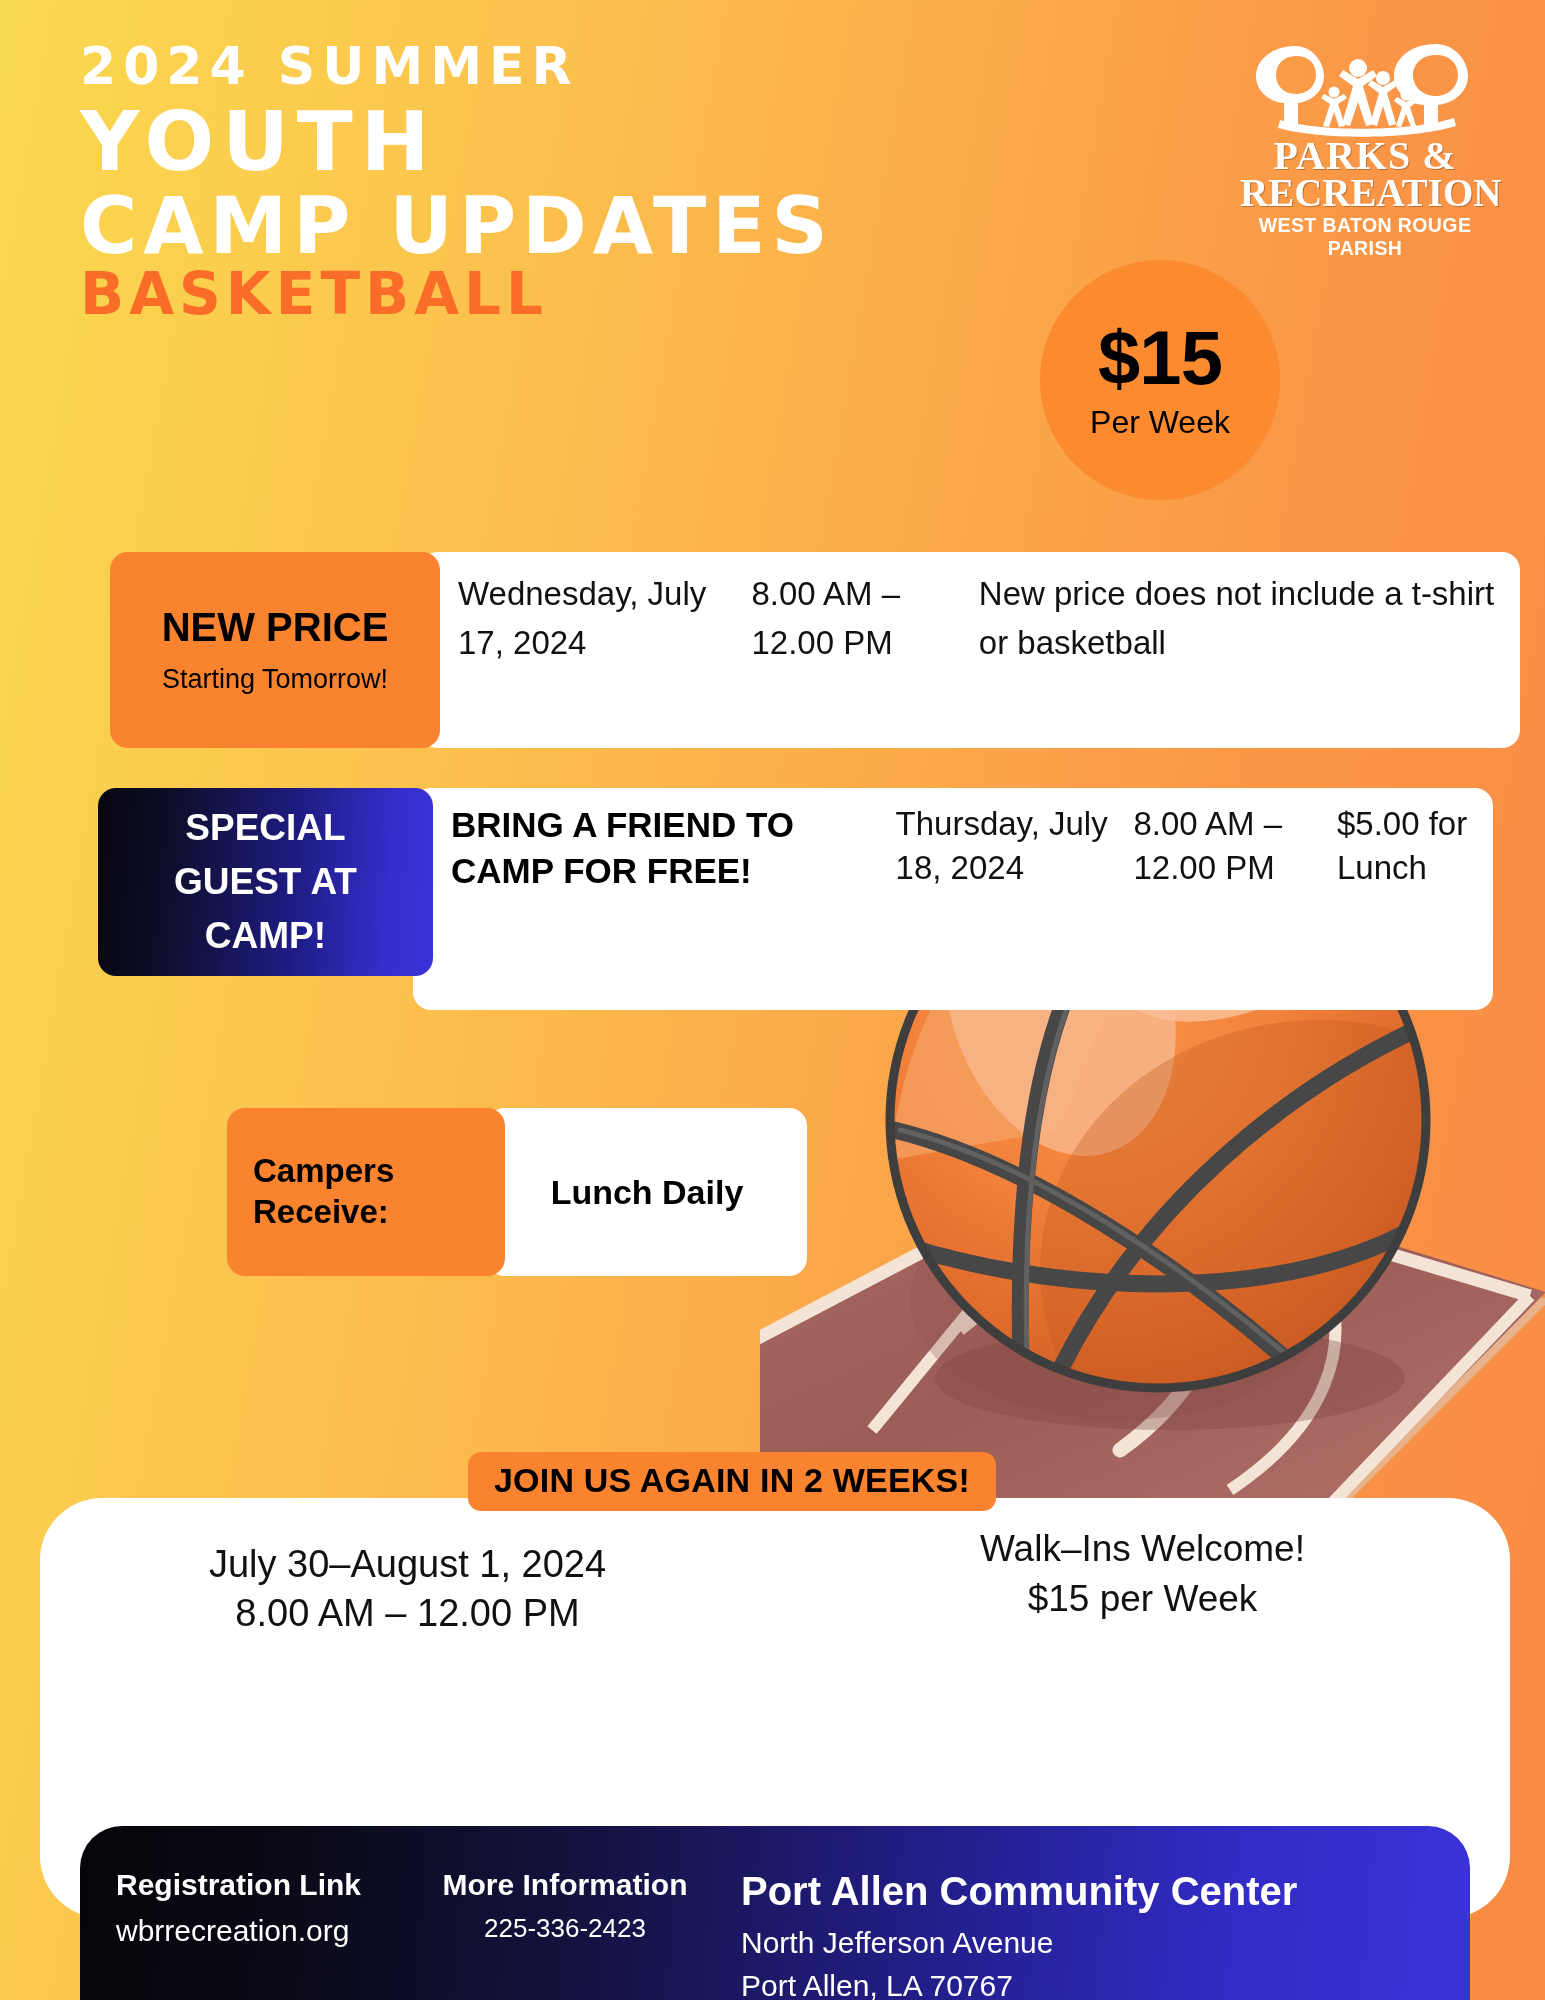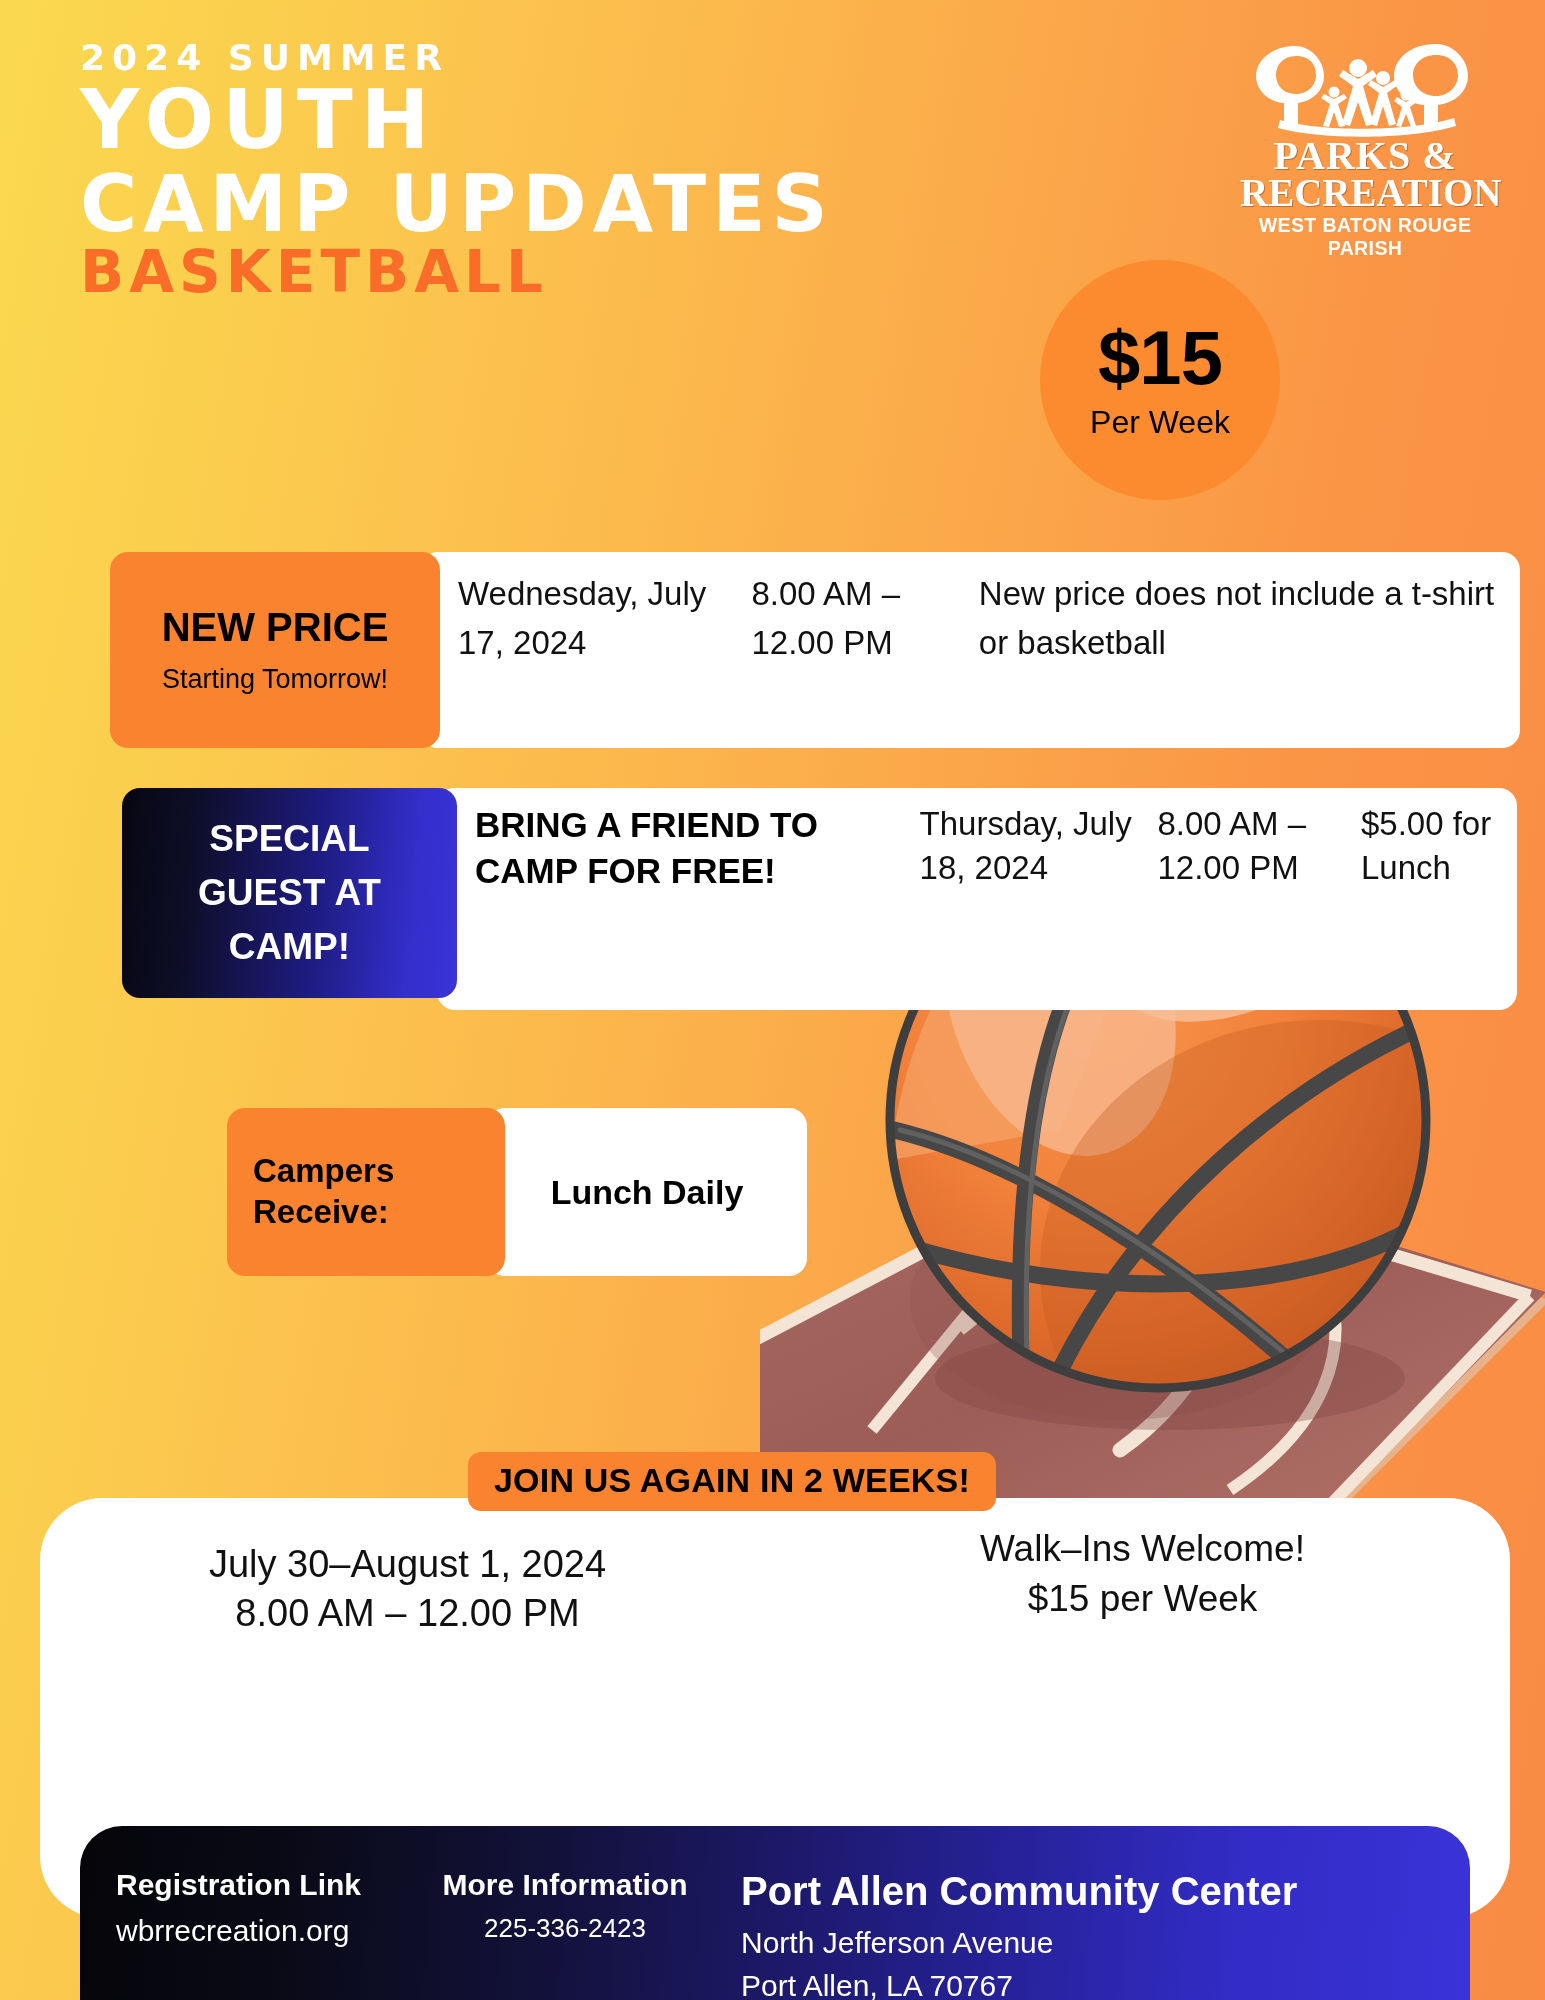--- a/index.html
+++ b/index.html
@@ -18,21 +18,21 @@
   .t-line{
     font-family:"DejaVu Sans", sans-serif;
     font-weight:700;
     letter-spacing:5px;
     line-height:1.0;
     color:#ffffff;
     white-space:nowrap;
     transform:scaleX(1.0);
     transform-origin:left center;
   }
-  .t-2024{font-size:36px;letter-spacing:7px;margin-bottom:3px;}
+  .t-2024{font-size:52px;letter-spacing:7px;margin-bottom:9px;}
   .t-youth{font-size:82px;letter-spacing:8px;margin-bottom:4px;}
   .t-basket{font-size:58px;letter-spacing:5px;color:#F96D28;margin-bottom:4px;}
   .t-camp{font-size:78px;letter-spacing:6px;}
 
   
   .logo{position:absolute;right:55px;top:40px;width:250px;height:200px;z-index:30;text-align:center;}
   .logo svg{display:block;margin:0 auto;}
   .logo-parks{
     font-family:"Liberation Serif", serif;font-weight:700;color:#fff;
     font-size:40px;line-height:0.92;letter-spacing:1px;
@@ -79,21 +79,21 @@
   
   #row-new-price{left:110px;top:552px;}
   #row-new-price .tag{width:330px;height:196px;margin-right:-20px;z-index:2;}
   #row-new-price .tag .l1{font-size:40px;font-weight:700;line-height:1.1;}
   #row-new-price .tag .l2{font-size:27px;font-weight:400;margin-top:16px;line-height:1.1;}
   #row-new-price .panel{width:1100px;height:196px;padding:18px 0 18px 38px;z-index:1;}
   #row-new-price .panel div{font-size:33px;color:#111;line-height:1.47;}
 
   
   #row-guest{left:98px;top:788px;}
-  #row-guest .tag{width:335px;height:210px;margin-right:-20px;z-index:2;padding:0 16px;margin-left:24px;}
+  #row-guest .tag{width:335px;height:188px;margin-right:-20px;z-index:2;padding:0 16px;}
   #row-guest .tag div{font-size:37px;font-weight:700;line-height:1.46;}
   #row-guest .panel{width:1080px;height:222px;padding:14px 0 14px 38px;z-index:1;}
   #row-guest .panel .hl{font-size:35px;font-weight:700;color:#000;line-height:1.32;}
   #row-guest .panel .ln{font-size:33px;color:#111;line-height:1.34;}
 
   
   #row-campers{left:195px;top:1108px;padding-left:32px;}
   #row-campers .tag{width:278px;height:168px;margin-right:-18px;z-index:2;align-items:flex-start;padding-left:26px;}
   #row-campers .tag div{font-size:33px;font-weight:700;line-height:1.24;text-align:left;}
   #row-campers .panel{width:320px;height:168px;align-items:center;z-index:1;}

